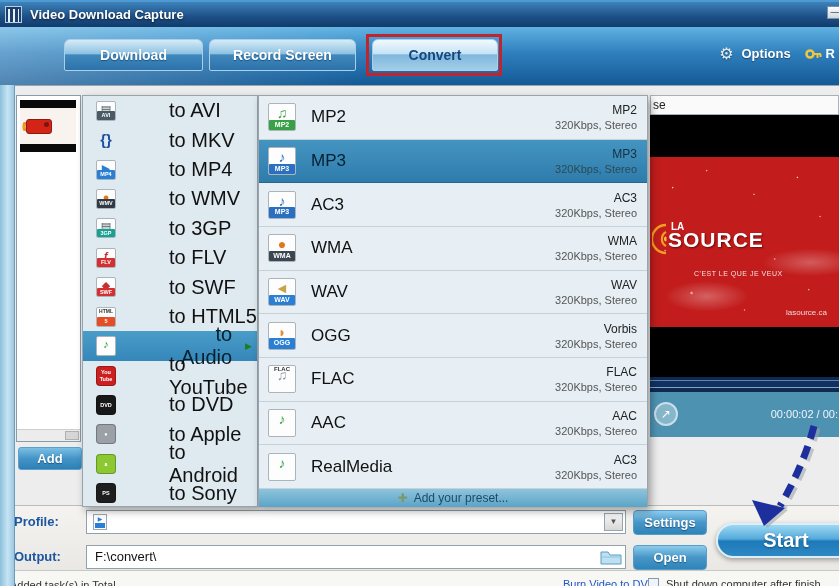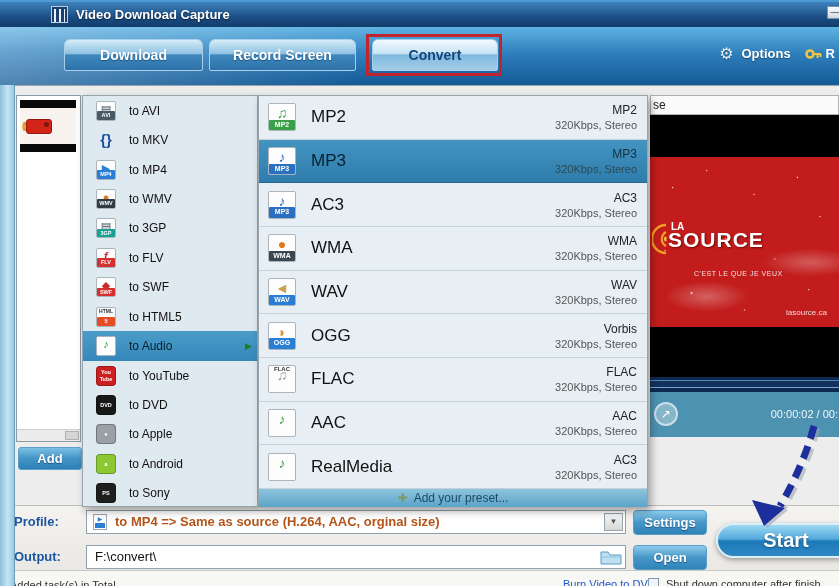--- a/index.html
+++ b/index.html
@@ -3,21 +3,21 @@
 <meta charset="utf-8">
 <style>
   html,body{margin:0;padding:0;}
   body{width:839px;height:586px;position:relative;overflow:hidden;
        font-family:"Liberation Sans","DejaVu Sans",sans-serif;background:#eceeec;}
   *{box-sizing:border-box;}
 
   
   .titlebar{position:absolute;left:0;top:0;width:839px;height:27px;
     background:linear-gradient(#3e82ba,#1c4f86 60%,#113c6b);
-    border-top:2px solid #4d9ad4;display:flex;align-items:center;color:#fff;padding-left:46px;}
+    border-top:2px solid #4d9ad4;display:flex;align-items:center;color:#fff;}
   .title-icon{width:17px;height:17px;margin-left:5px;background:#1d3f6e;border:1px solid #b8cfe0;
     background-image:repeating-linear-gradient(90deg,#e8f0f8 0 2px,transparent 2px 5px);
     background-size:11px 13px;background-position:2px 2px;background-repeat:no-repeat;}
   .title-text{font-size:13px;font-weight:bold;margin-left:8px;text-shadow:0 1px 2px rgba(0,0,0,.6);}
   .menubar{position:absolute;right:55px;top:6px;display:flex;gap:23px;}
   .menu-item{font-size:12px;color:#fff;cursor:default;}
   .min-btn{position:absolute;left:827px;top:4px;width:16px;height:13px;background:linear-gradient(#fdfdfd,#cfd8e0);
     border:1px solid #7a92a8;font-size:9px;line-height:10px;text-align:center;color:#234;}
 
   
@@ -60,21 +60,21 @@
   .hscroll-thumb{position:absolute;right:1px;top:1px;width:14px;height:9px;background:#d6d6d6;border:1px solid #b0b0b0;}
   .add-btn{position:absolute;left:18px;top:447px;width:64px;height:23px;z-index:2;
     background:linear-gradient(#7cc0e4,#4494c8 50%,#2e80b4);border:1px solid #5aa0cc;border-radius:3px;
     color:#fff;font-size:13px;font-weight:bold;text-align:center;line-height:21px;
     text-shadow:0 1px 1px rgba(10,50,90,.6);cursor:pointer;}
 
   
   .format-menu{position:absolute;left:82px;top:95px;width:176px;height:412px;background:#dfe9f0;
     border:1px solid #98a4ac;box-shadow:3px 4px 8px rgba(0,0,0,.35);z-index:10;}
   .format-item{height:29.43px;display:flex;align-items:center;padding-left:13px;gap:13px;cursor:pointer;}
-  .format-item .flabel{font-size:12px;color:#111;}
+  .format-item .flabel{font-size:20px;color:#111;margin-left:40px;}
   .format-item.selected{background:linear-gradient(#4a9cc8,#3587ba);}
   .format-item.selected .flabel{color:#06202e;text-align:right;}
   .submenu-arrow{margin-left:auto;margin-right:5px;font-size:9px;color:#1e7e1e;}
 
   
   .icon{position:relative;width:20px;height:20px;flex:0 0 auto;}
   .icon.page{background:#fdfdfd;border:1px solid #aab4bc;border-radius:2px;}
   .icon.plain{background:transparent;border:none;}
   .icon.square{border-radius:4px;display:flex;align-items:center;justify-content:center;border:1px solid rgba(0,0,0,.25);}
   .icon .glyph{position:absolute;top:1px;left:0;right:0;text-align:center;font-size:11px;line-height:1.1;font-weight:bold;}
@@ -465,21 +465,20 @@
   <div class="controlbar">
     <span class="expand-btn">↗</span>
     <span class="time">00:00:02 / 00:</span>
   </div>
 </div>
 
 <div class="bottom-panel">
   <span class="field-label profile-label">Profile:</span>
   <div class="text-field profile-field">
     <span class="mp4-mini-icon"></span>
-    <span class="profile-text">to MP4 =&gt; Same as source (H.264, AAC, orginal size)</span>
     <span class="dd-btn">▼</span>
   </div>
   <div class="side-btn settings-btn">Settings</div>
 
   <span class="field-label output-label">Output:</span>
   <div class="text-field output-field">
     <span class="output-text">F:\convert\</span>
     <span class="folder-btn">
       <svg width="22" height="17">
         <path d="M1 5 L1 15 L21 15 L21 6 L10 6 L8 3 L1 3 Z" fill="#bfe0f0" stroke="#5a9cc4"></path>

